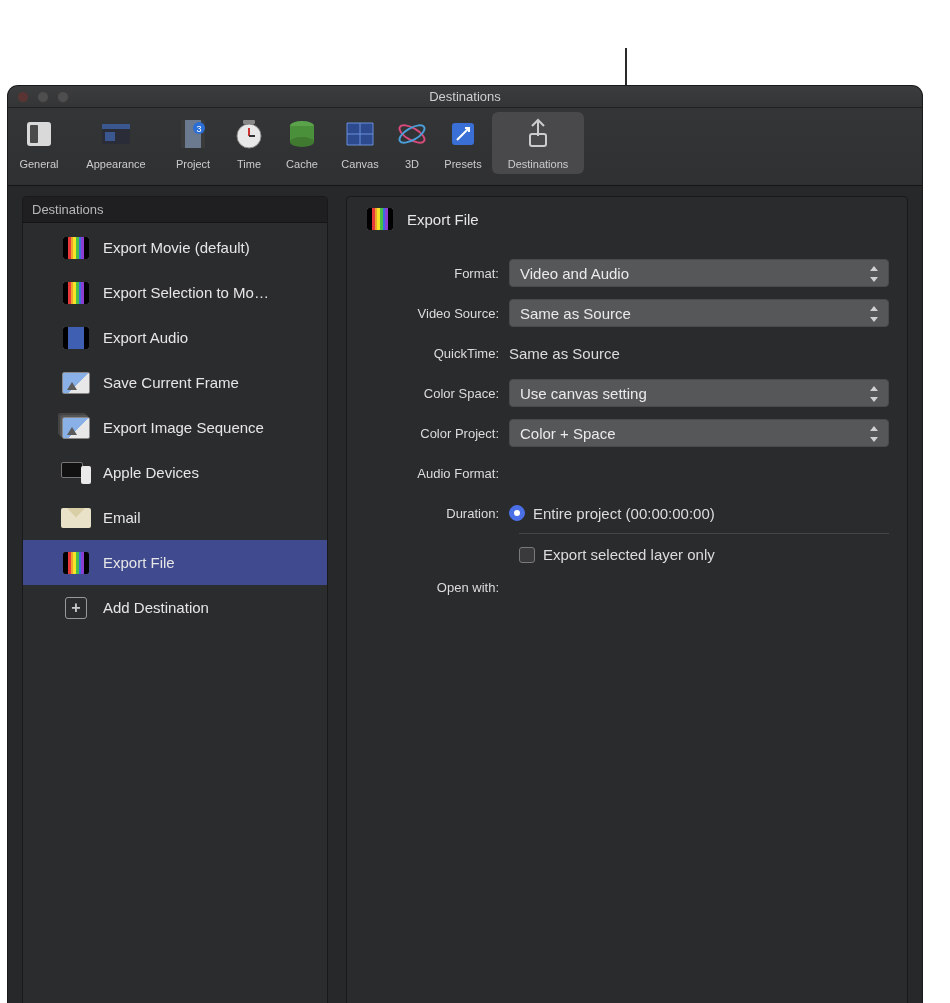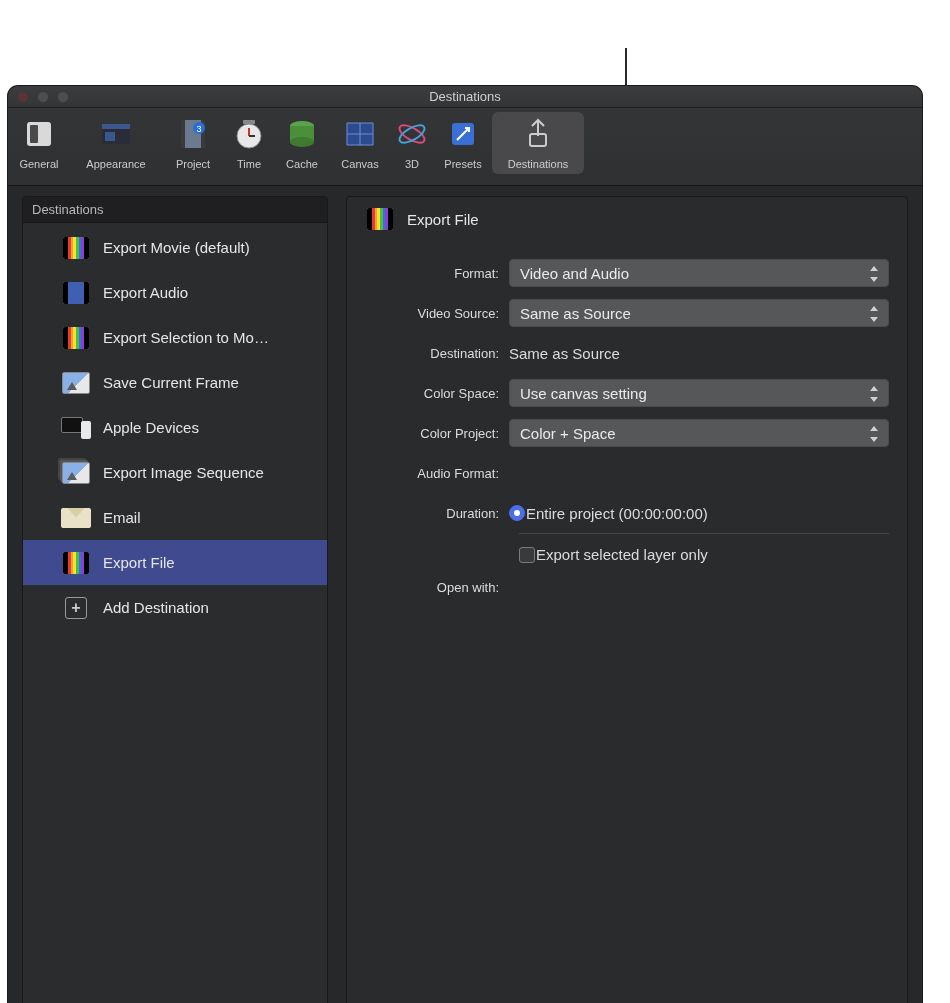--- a/index.html
+++ b/index.html
@@ -185,21 +185,21 @@
   .popup .arrows::after {
     content: "";
     position: absolute; left: 2px; bottom: 2px;
     border-left: 4px solid transparent;
     border-right: 4px solid transparent;
     border-top: 5px solid #d0d0d0;
   }
   .radio-row, .check-row {
     display: flex;
     align-items: center;
-    gap: 1px;
+    gap: 8px;
     color: #dcdcdc;
     font-size: 15px;
     margin-bottom: 10px;
   }
   .radio {
     width: 16px; height: 16px; border-radius: 50%;
     border: 1px solid #7a7a7a;
     background: #3a3a3c;
     position: relative;
     flex-shrink: 0;
@@ -416,65 +416,65 @@
                   <span></span>
                   <span></span>
                   <span></span>
                 </div>
               </div>
             </div>
           <span>Export Movie (default)</span>
         </div>
         <div class="sb-item">
           <div class="sb-icon">
+              <div class="film-strip rainbow">
+                <div class="perf l"></div>
+                <div class="perf r"></div>
+                <div class="bars">
+                  <span></span>
+                  <span></span>
+                  <span></span>
+                  <span></span>
+                  <span></span>
+                  <span></span>
+                </div>
+              </div>
+            </div>
+          <span>Export Selection to Mo…</span>
+        </div>
+        <div class="sb-item">
+          <div class="sb-icon">
               <div class="film-strip blue">
                 <div class="perf l"></div>
                 <div class="perf r"></div>
                 <div class="bars"></div>
               </div>
             </div>
           <span>Export Audio</span>
         </div>
         <div class="sb-item">
           <div class="sb-icon">
-              <div class="film-strip rainbow">
-                <div class="perf l"></div>
-                <div class="perf r"></div>
-                <div class="bars">
-                  <span></span>
-                  <span></span>
-                  <span></span>
-                  <span></span>
-                  <span></span>
-                  <span></span>
-                </div>
-              </div>
-            </div>
-          <span>Export Selection to Mo…</span>
-        </div>
-        <div class="sb-item">
-          <div class="sb-icon">
               <div class="photo-icon mountain"></div>
             </div>
           <span>Save Current Frame</span>
+        </div>
+        <div class="sb-item">
+          <div class="sb-icon">
+              <div class="photo-icon mountain seq"></div>
+            </div>
+          <span>Export Image Sequence</span>
         </div>
         <div class="sb-item">
           <div class="sb-icon">
               <div class="devices-icon">
                 <div class="mon"></div>
                 <div class="phone"></div>
               </div>
             </div>
           <span>Apple Devices</span>
-        </div>
-        <div class="sb-item">
-          <div class="sb-icon">
-              <div class="photo-icon mountain seq"></div>
-            </div>
-          <span>Export Image Sequence</span>
         </div>
         <div class="sb-item">
           <div class="sb-icon">
               <div class="envelope-icon"></div>
             </div>
           <span>Email</span>
         </div>
         <div class="sb-item selected">
           <div class="sb-icon">
               <div class="film-strip rainbow">
@@ -533,21 +533,21 @@
           </div>
       </div>
       <div class="form-row">
         <div class="form-label">Video Source:</div>
         <div class="popup">
             <span>Same as Source</span>
             <span class="arrows"></span>
           </div>
       </div>
       <div class="form-row">
-        <div class="form-label">Destination:</div>
+        <div class="form-label">QuickTime:</div>
         <div class="form-val">Same as Source</div>
       </div>
       <div class="form-row">
         <div class="form-label">Color Space:</div>
         <div class="popup">
             <span>Use canvas setting</span>
             <span class="arrows"></span>
           </div>
       </div>
       <div class="form-row">

